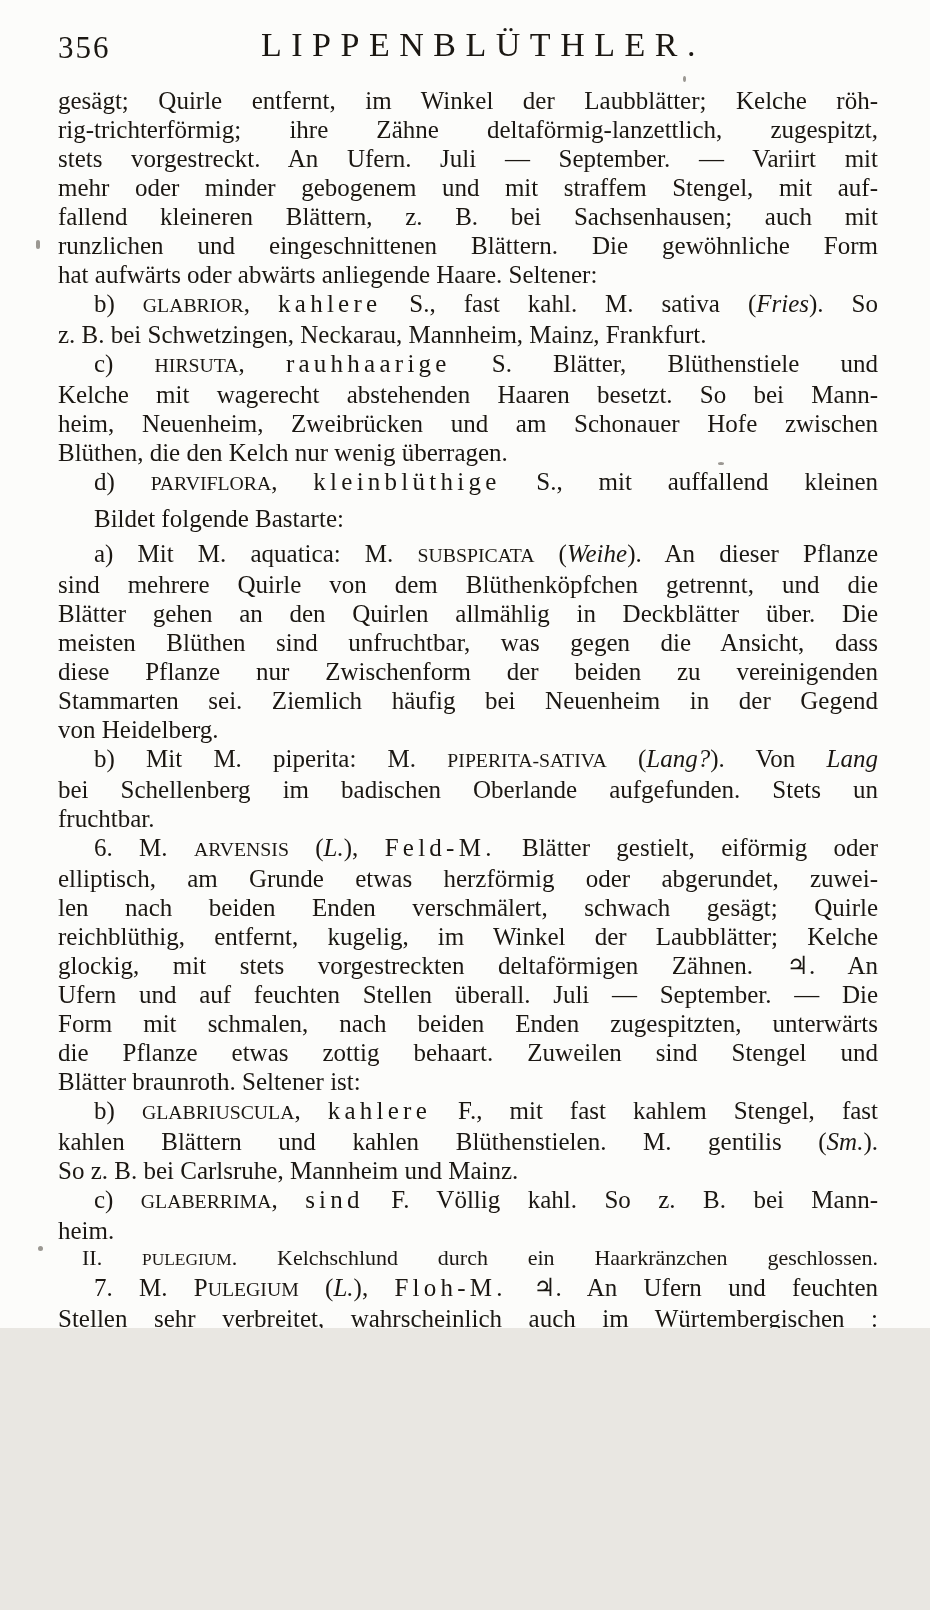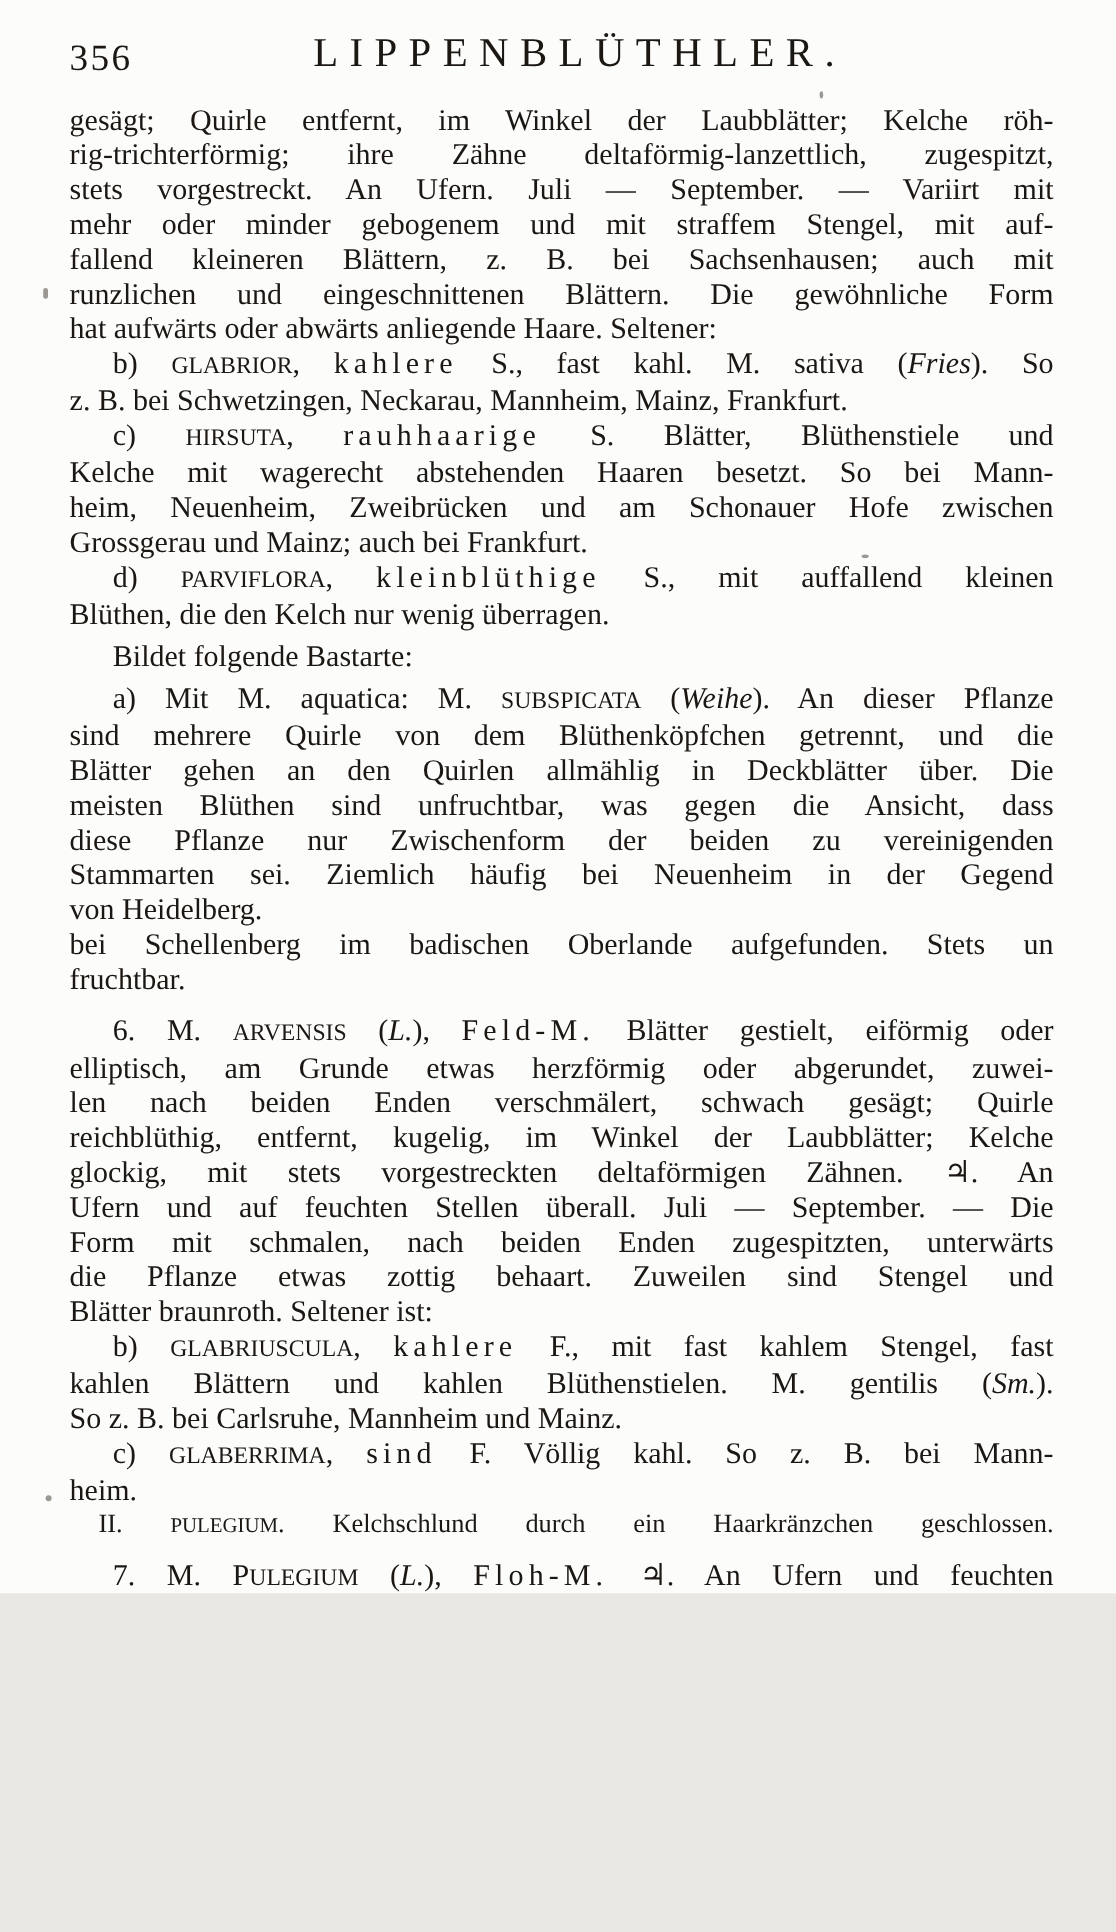--- a/index.html
+++ b/index.html
@@ -28,21 +28,21 @@
     text-align-last:justify;
     -moz-text-align-last:justify;
     white-space:normal;
   }
   .line.last{text-align-last:left;-moz-text-align-last:left;}
   .jall .line.last{text-align-last:justify;-moz-text-align-last:justify;}
   .line.indent{text-indent:36px;}
   .heading-ii{font-size:22px;line-height:26px;}
   .heading-ii .line.indent{text-indent:24px;}
   .g6{margin-top:6px;}
-  .g14{margin-top:14px;}
+  .g14{}
   .g42{}
   .sc{font-size:79%;}
   .it{font-style:italic;}
   .sp{letter-spacing:0.17em;}
   .speck{position:absolute;background:#4a453d;border-radius:50%;opacity:.55;}
 </style>
 </head>
 <body>
 
 <div class="page">
@@ -62,39 +62,39 @@
         <div class="line last"><span>hat aufwärts oder abwärts anliegende Haare. Seltener:</span></div>
       </div>
       <div class="para">
         <div class="line indent"><span>b) </span><span class="sc">GLABRIOR</span><span>, </span><span class="sp">kahlere</span><span> S., fast kahl. M. sativa (</span><span class="it">Fries</span><span>). So</span></div>
         <div class="line last"><span>z. B. bei Schwetzingen, Neckarau, Mannheim, Mainz, Frankfurt.</span></div>
       </div>
       <div class="para">
         <div class="line indent"><span>c) </span><span class="sc">HIRSUTA</span><span>, </span><span class="sp">rauhhaarige</span><span> S. Blätter, Blüthenstiele und</span></div>
         <div class="line"><span>Kelche mit wagerecht abstehenden Haaren besetzt. So bei Mann-</span></div>
         <div class="line"><span>heim, Neuenheim, Zweibrücken und am Schonauer Hofe zwischen</span></div>
-        <div class="line last"><span>Grossgerau und Mainz; auch bei Frankfurt.</span></div>
       </div>
       <div class="para">
+        <div class="line last"><span>Blüthen, die den Kelch nur wenig überragen.</span></div>
         <div class="line indent"><span>d) </span><span class="sc">PARVIFLORA</span><span>, </span><span class="sp">kleinblüthige</span><span> S., mit auffallend kleinen</span></div>
-        <div class="line last"><span>Blüthen, die den Kelch nur wenig überragen.</span></div>
       </div>
       <div class="para g6">
         <div class="line last indent"><span>Bildet folgende Bastarte:</span></div>
       </div>
       <div class="para g6">
         <div class="line indent"><span>a) Mit M. aquatica: M. </span><span class="sc">SUBSPICATA</span><span> (</span><span class="it">Weihe</span><span>). An dieser Pflanze</span></div>
         <div class="line"><span>sind mehrere Quirle von dem Blüthenköpfchen getrennt, und die</span></div>
         <div class="line"><span>Blätter gehen an den Quirlen allmählig in Deckblätter über. Die</span></div>
         <div class="line"><span>meisten Blüthen sind unfruchtbar, was gegen die Ansicht, dass</span></div>
         <div class="line"><span>diese Pflanze nur Zwischenform der beiden zu vereinigenden</span></div>
         <div class="line"><span>Stammarten sei. Ziemlich häufig bei Neuenheim in der Gegend</span></div>
         <div class="line last"><span>von Heidelberg.</span></div>
       </div>
       <div class="para">
+        <div class="line indent"><span>b) Mit M. piperita: M. </span><span class="sc">PIPERITA-SATIVA</span><span> (</span><span class="it">Lang?</span><span>). Von </span><span class="it">Lang</span></div>
         <div class="line"><span>bei Schellenberg im badischen Oberlande aufgefunden. Stets un</span></div>
         <div class="line last"><span>fruchtbar.</span></div>
       </div>
       <div class="para g14">
         <div class="line indent"><span>6. M. </span><span class="sc">ARVENSIS</span><span> (</span><span class="it">L.</span><span>), </span><span class="sp">Feld-M.</span><span> Blätter gestielt, eiförmig oder</span></div>
         <div class="line"><span>elliptisch, am Grunde etwas herzförmig oder abgerundet, zuwei-</span></div>
         <div class="line"><span>len nach beiden Enden verschmälert, schwach gesägt; Quirle</span></div>
         <div class="line"><span>reichblüthig, entfernt, kugelig, im Winkel der Laubblätter; Kelche</span></div>
         <div class="line"><span>glockig, mit stets vorgestreckten deltaförmigen Zähnen. ♃. An</span></div>
         <div class="line"><span>Ufern und auf feuchten Stellen überall. Juli — September. — Die</span></div>

